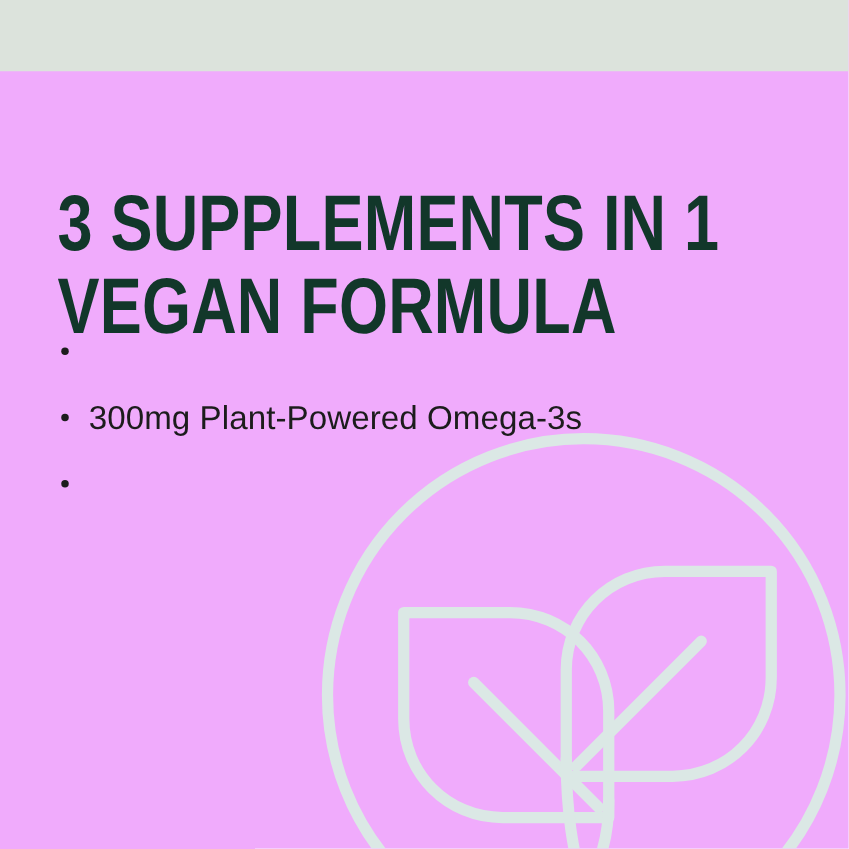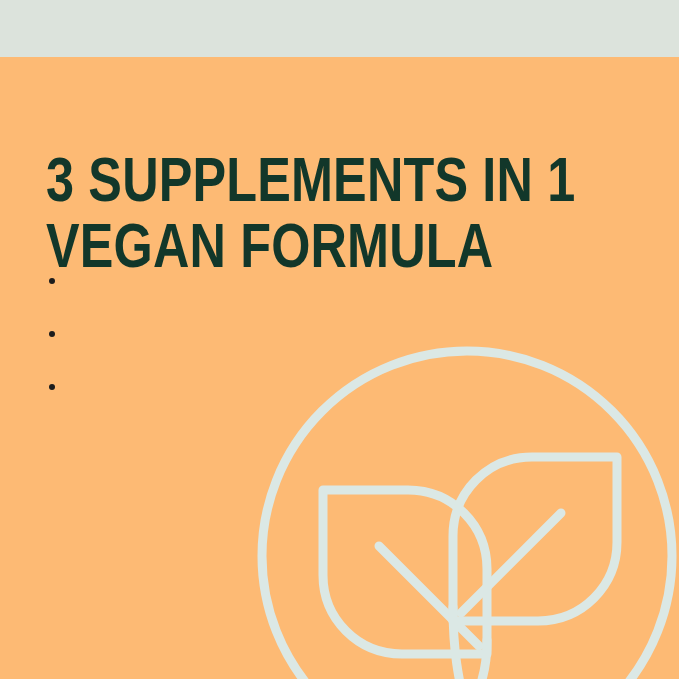--- a/index.html
+++ b/index.html
@@ -9,21 +9,21 @@
     background: #ffffff;
   }
   body {
     font-family: "Liberation Sans", sans-serif;
   }
 
   .canvas {
     position: relative;
     width: 679px;
     height: 679px;
-    background: #fdba74;
+    background: #f0abfc;
     overflow: hidden;
   }
 
   
   .top-band {
     position: absolute;
     left: 0;
     top: 0;
     width: 679px;
     height: 57px;
@@ -134,20 +134,21 @@
       <span class="hl-line">3 SUPPLEMENTS IN 1</span>
       <span class="hl-line">VEGAN FORMULA</span>
     </h1>
 
     <ul class="bullet-list">
       <li>
         <span class="dot"></span>
       </li>
       <li>
         <span class="dot"></span>
+        <span class="txt">300mg Plant-Powered Omega-3s</span>
       </li>
       <li>
         <span class="dot"></span>
       </li>
     </ul>
 
   </div>
 </div>
 
 </body></html>

